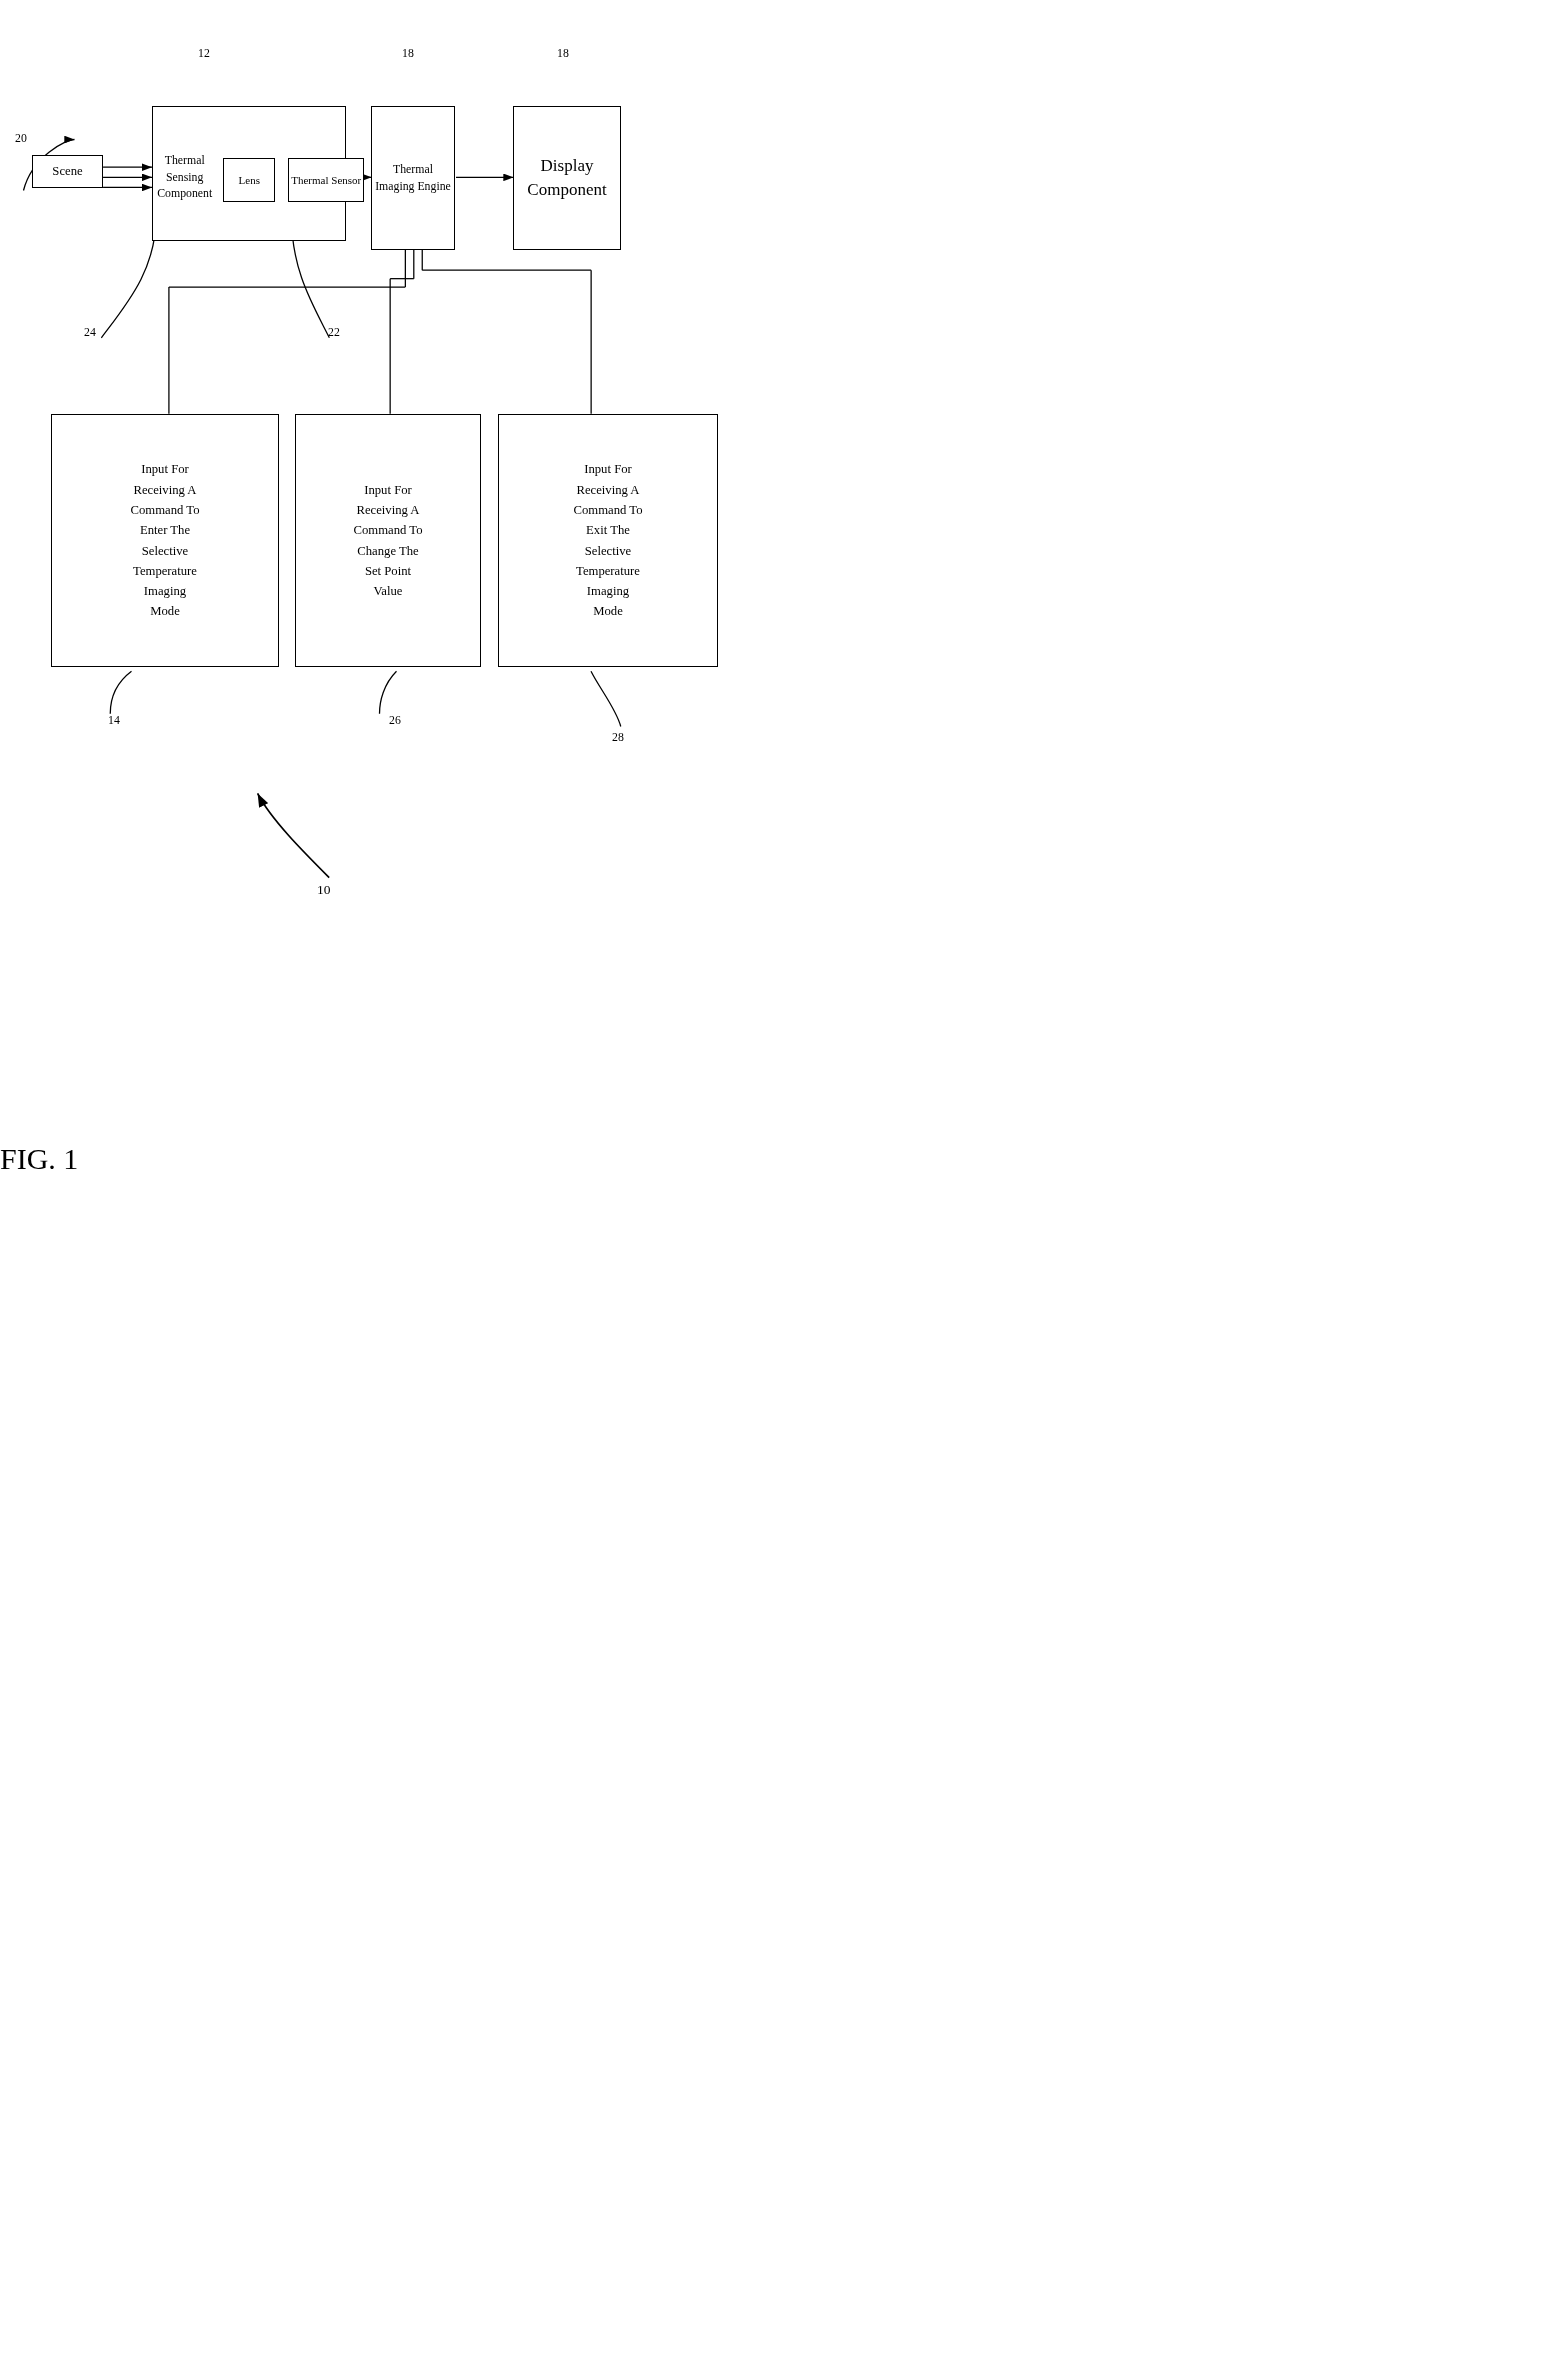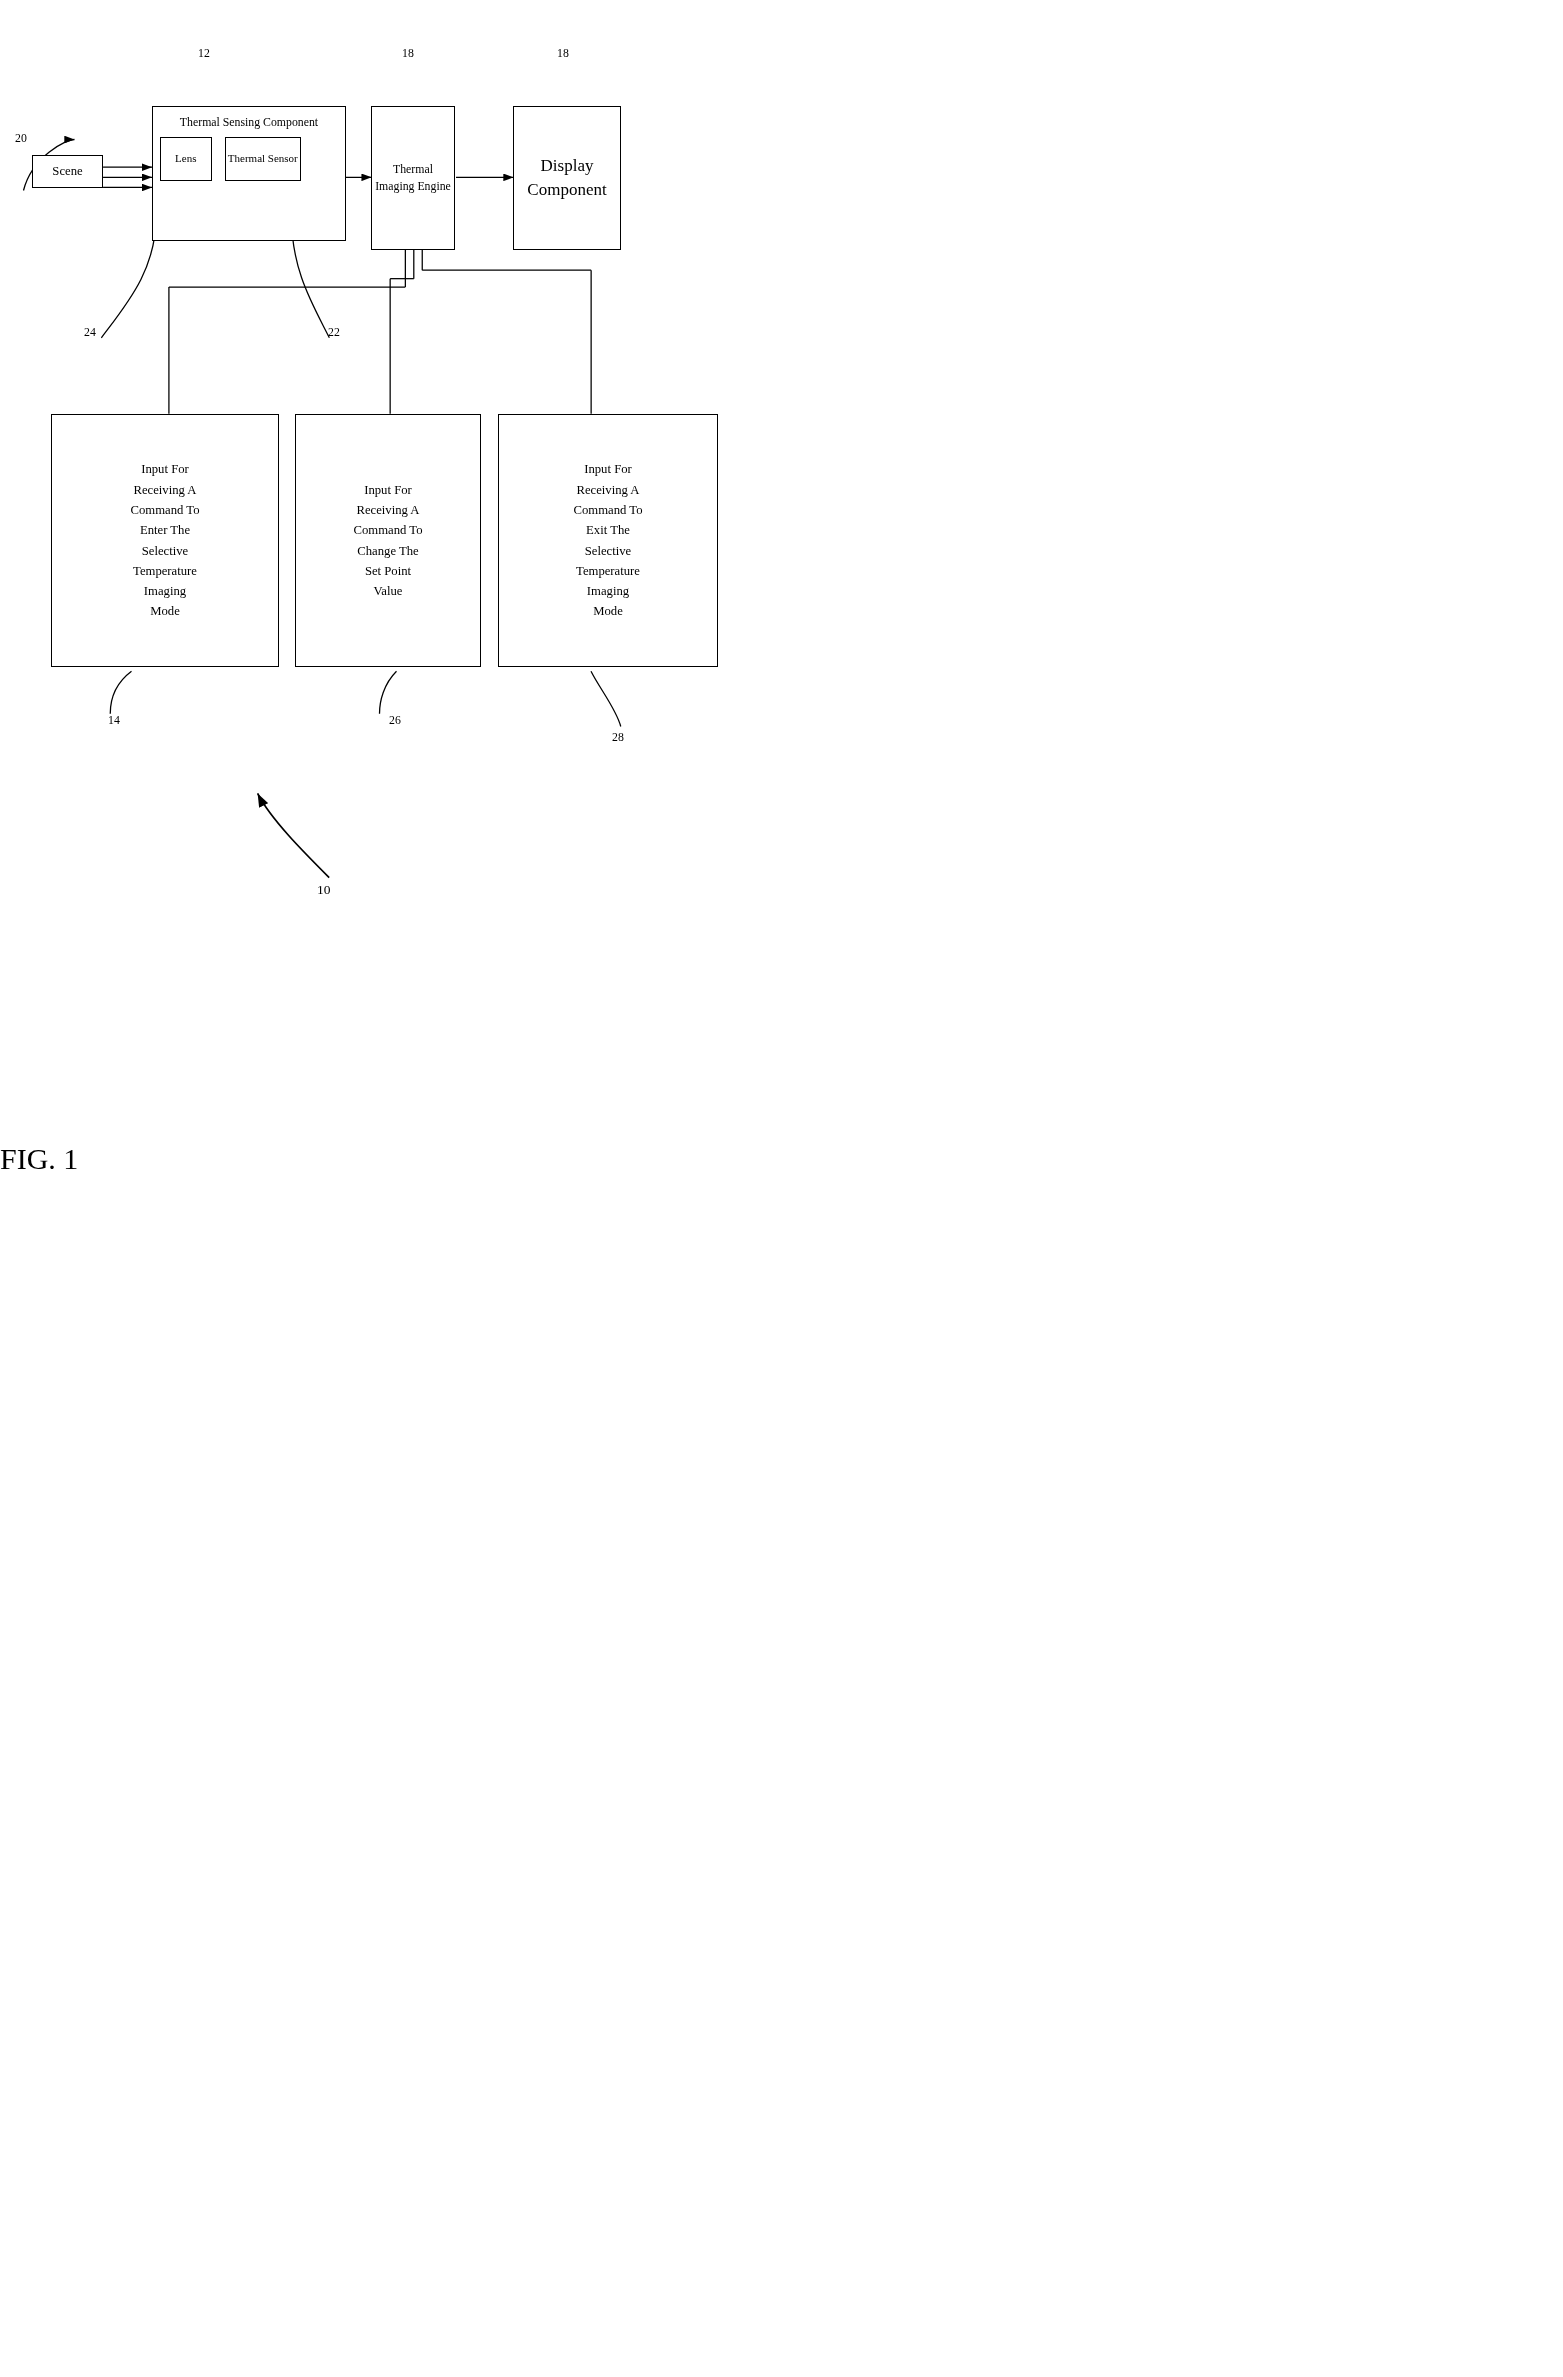--- a/index.html
+++ b/index.html
@@ -97,21 +97,21 @@
   <svg style="position:absolute;left:15px;top:131px;width:68px;height:68px;" viewBox="0 0 80 80" width="68" height="68">
     <path d="M 10 70 C 20 30, 60 10, 70 10" stroke="#000" stroke-width="1.5" fill="none" marker-end="url(#arrowhead)"></path>
   </svg>
 
   <div class="box" style="left:32px; top:155px; width:71px; height:33px; font-size:12.7px;">
     <span>Scene</span>
   </div>
 
   <div class="label-num" style="left:198px; top:46px;">12</div>
 
-  <div class="box" style="left:152px; top:106px; width:194px; height:135px; font-size:11.8px; align-items:flex-end; padding-top:6.8px; flex-direction:column; justify-content:flex-start;">
+  <div class="box" style="left:152px; top:106px; width:194px; height:135px; font-size:11.8px; align-items:center; padding-top:6.8px; justify-content:flex-start;">
     <div style="text-align:center; width:100%; font-size:11.8px; padding: 0 4.2px;">Thermal Sensing
 Component</div>
 
     <div style="display:flex; flex-direction:row; gap:13px; margin-top:6.8px; padding:0 6.8px; width:100%;">
       <div class="box" style="position:relative; width:52px; height:44px; font-size:11px; flex-shrink:0;">
         <span>Lens</span>
       </div>
       <div class="box" style="position:relative; width:76px; height:44px; font-size:11px; flex-shrink:0;">
         <span>Thermal
 Sensor</span>

